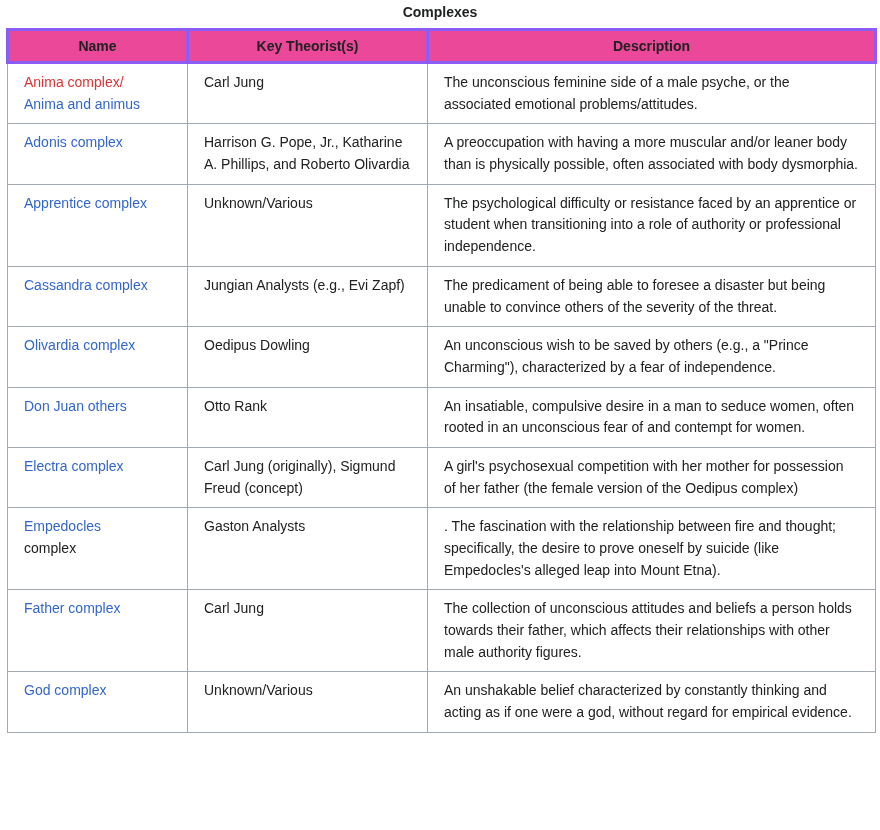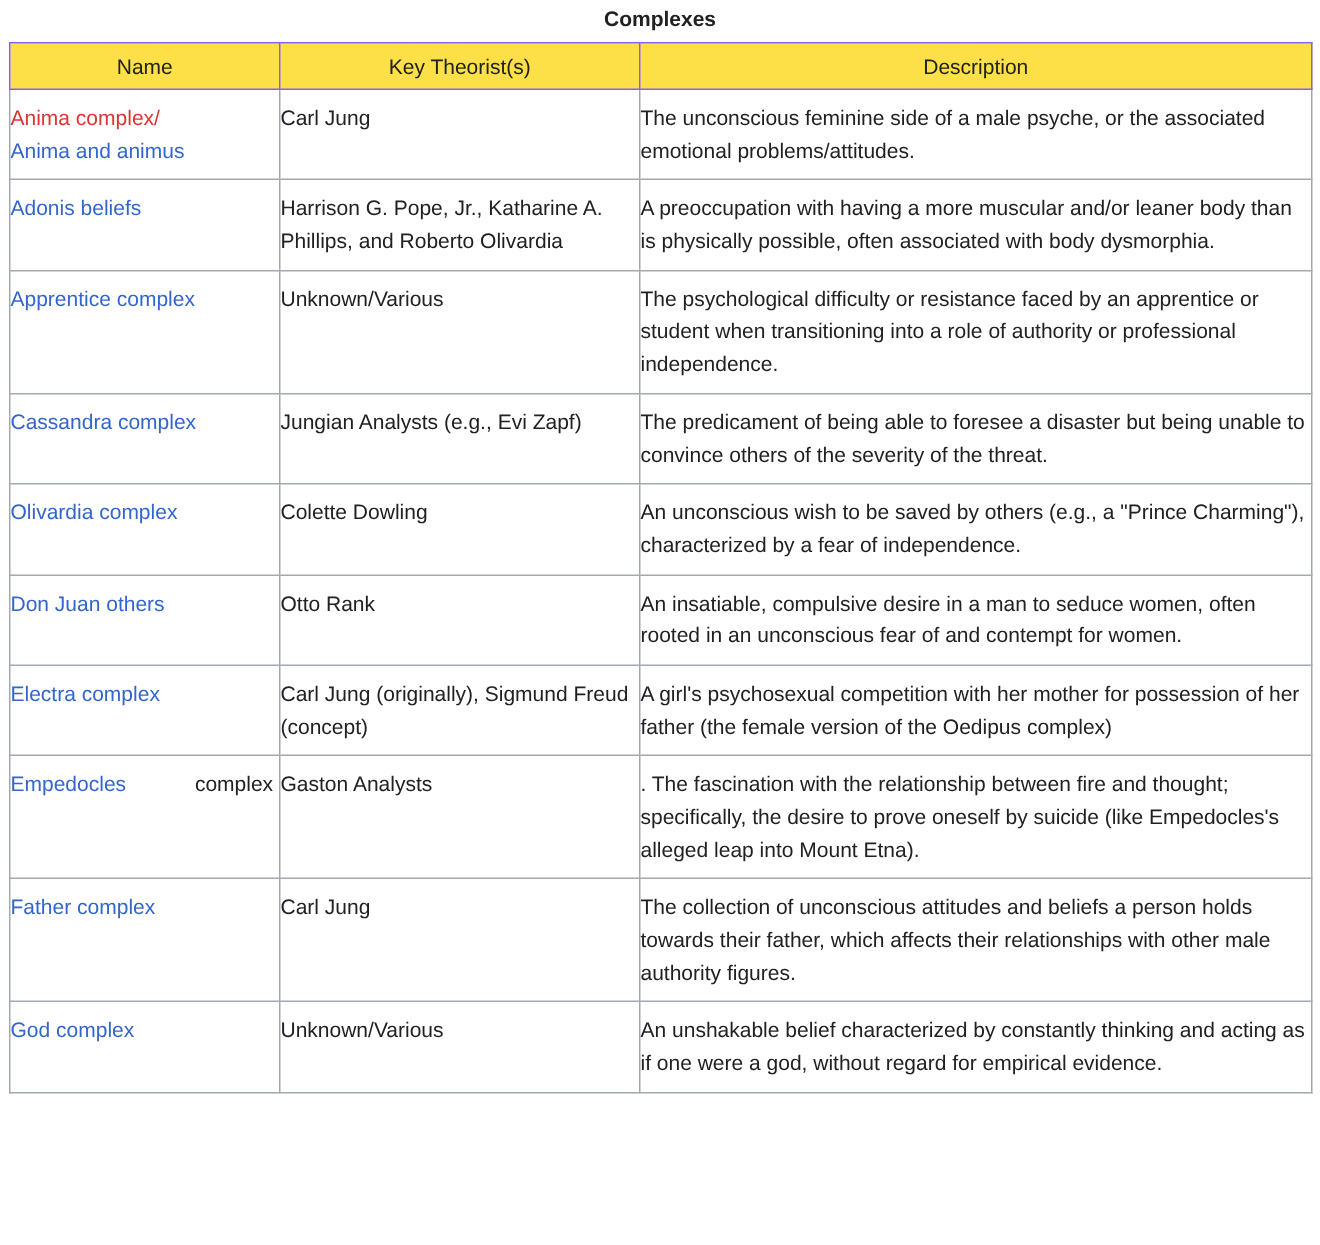--- a/index.html
+++ b/index.html
@@ -27,31 +27,31 @@
     color: #202122;
   }
   table.wikitable {
     border-collapse: collapse;
     width: 868px;
     margin: 0 6px;
     background: #ffffff;
     table-layout: fixed;
   }
   table.wikitable th {
-    background: #fde047;
-    border: 1px solid #8b5cf6;
+    background: #ec4899;
+    border: 3px solid #8b5cf6;
     padding: 7px 8px;
     text-align: center;
-    font-weight: normal;
+    font-weight: bold;
     font-size: 14px;
     color: #202122;
   }
   table.wikitable td {
     border: 1px solid #a2a9b1;
-    padding: 8px 0;
+    padding: 8px 16px;
     vertical-align: top;
     font-size: 14px;
     line-height: 1.55;
     color: #202122;
   }
   col.c-name { width: 180px; }
   col.c-theorist { width: 240px; }
   col.c-desc { width: 448px; }
 
   td.name-cell { vertical-align: middle; }
@@ -89,37 +89,37 @@
         <th>Description</th>
       </tr>
     </thead>
     <tbody>
         <tr>
           <td class="name-cell"><a class="wlink redlink">Anima complex/</a><span class="plain"> </span><a class="wlink">Anima and animus</a></td>
           <td class="theorist-cell">Carl Jung</td>
           <td class="desc-cell">The unconscious feminine side of a male psyche, or the associated emotional problems/attitudes.</td>
         </tr>
         <tr>
-          <td class="name-cell"><a class="wlink">Adonis beliefs</a></td>
+          <td class="name-cell"><a class="wlink">Adonis complex</a></td>
           <td class="theorist-cell">Harrison G. Pope, Jr., Katharine A. Phillips, and Roberto Olivardia</td>
           <td class="desc-cell">A preoccupation with having a more muscular and/or leaner body than is physically possible, often associated with body dysmorphia.</td>
         </tr>
         <tr>
           <td class="name-cell"><a class="wlink">Apprentice complex</a></td>
           <td class="theorist-cell">Unknown/Various</td>
           <td class="desc-cell">The psychological difficulty or resistance faced by an apprentice or student when transitioning into a role of authority or professional independence.</td>
         </tr>
         <tr>
           <td class="name-cell"><a class="wlink">Cassandra complex</a></td>
           <td class="theorist-cell">Jungian Analysts (e.g., Evi Zapf)</td>
           <td class="desc-cell">The predicament of being able to foresee a disaster but being unable to convince others of the severity of the threat.</td>
         </tr>
         <tr>
           <td class="name-cell"><a class="wlink">Olivardia complex</a></td>
-          <td class="theorist-cell">Colette Dowling</td>
+          <td class="theorist-cell">Oedipus Dowling</td>
           <td class="desc-cell">An unconscious wish to be saved by others (e.g., a "Prince Charming"), characterized by a fear of independence.</td>
         </tr>
         <tr>
           <td class="name-cell"><a class="wlink">Don Juan others</a></td>
           <td class="theorist-cell">Otto Rank</td>
           <td class="desc-cell">An insatiable, compulsive desire in a man to seduce women, often rooted in an unconscious fear of and contempt for women.</td>
         </tr>
         <tr>
           <td class="name-cell"><a class="wlink">Electra complex</a></td>
           <td class="theorist-cell">Carl Jung (originally), Sigmund Freud (concept)</td>

